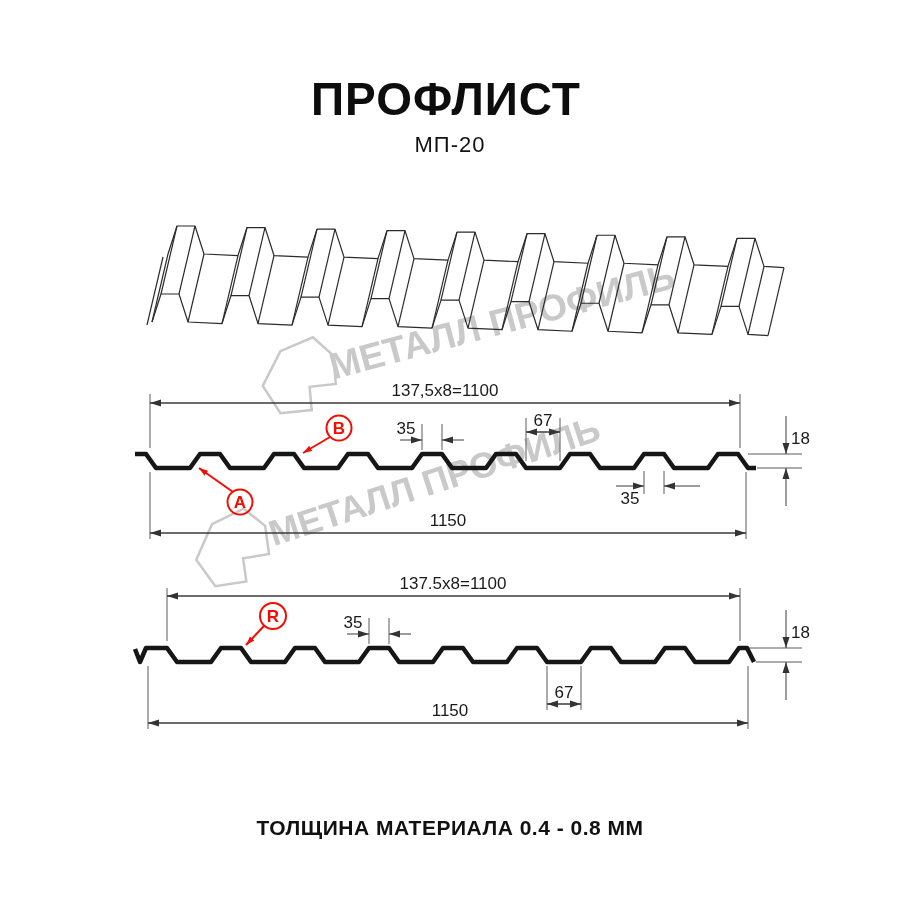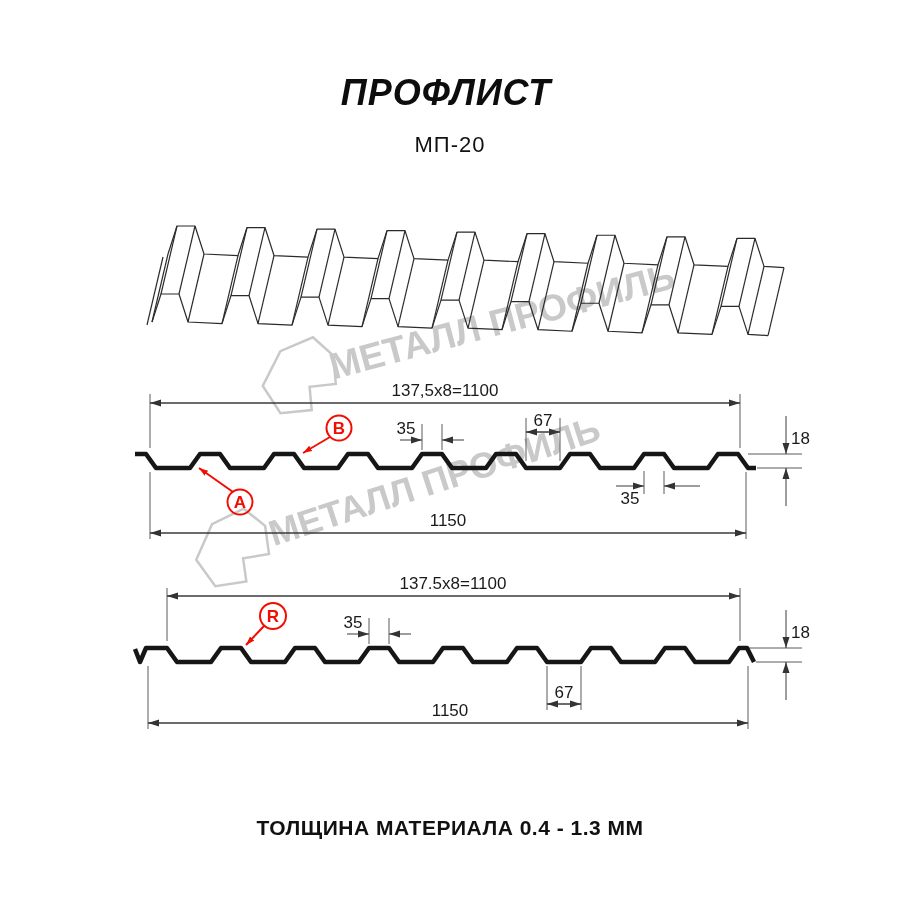--- a/index.html
+++ b/index.html
@@ -1,19 +1,19 @@
 <!DOCTYPE html>
 <html><head>
 <meta charset="utf-8">
 <style>
   html,body{margin:0;padding:0;background:#fff;}
   .page{position:relative;width:900px;height:900px;background:#fff;overflow:hidden;
         font-family:"Liberation Sans",sans-serif;}
   .title{position:absolute;left:0;right:8px;top:72px;text-align:center;
-         font-size:36px;font-weight:800;letter-spacing:1px;color:#0d0d0d;font-style:italic;}
+         font-size:46px;font-weight:800;letter-spacing:1px;color:#0d0d0d;}
   .subtitle{position:absolute;left:0;right:0;top:132px;text-align:center;
             font-size:22px;font-weight:400;letter-spacing:1px;color:#111;}
   .footer{position:absolute;left:0;right:0;top:816px;text-align:center;
           font-size:21px;font-weight:600;letter-spacing:.5px;color:#111;}
   svg{position:absolute;left:0;top:0;}
   .dimtxt{font-family:"Liberation Sans",sans-serif;font-size:17px;fill:#1a1a1a;}
   .dimline{stroke:#3a3a3a;stroke-width:1;}
   .extline{stroke:#5a5a5a;stroke-width:1;}
   .profile{stroke:#161616;stroke-width:4.5;fill:none;stroke-linejoin:round;stroke-linecap:butt;}
   .red{stroke:#f20d00;fill:none;stroke-width:2;}
@@ -178,14 +178,14 @@
       <text class="dimtxt" x="450" y="716" text-anchor="middle">1150</text>
 
       <polyline class="profile" points="135,649 140,662 146,648 167,648 177,662 211,662 221,648 241,648 251,662 285,662 295,648 315,648 325,662 359,662 369,648 389,648 399,662 433,662 443,648 463,648 473,662 507,662 517,648 537,648 547,662 581,662 591,648 611,648 621,662 655,662 665,648 685,648 695,662 729,662 739,648 747,648 754,662"></polyline>
 
       <line class="red" x1="264" y1="626" x2="246" y2="645" marker-end="url(#redArrow)"></line>
       <circle class="red" cx="273" cy="616" r="13"></circle>
       <text class="redtxt" x="273" y="622" text-anchor="middle">R</text>
     </g>
   </svg>
 
-  <div class="footer">ТОЛЩИНА МАТЕРИАЛА 0.4 - 1.3 ММ</div>
+  <div class="footer">ТОЛЩИНА МАТЕРИАЛА 0.4 - 0.8 ММ</div>
 </div>
 
 </body></html>

